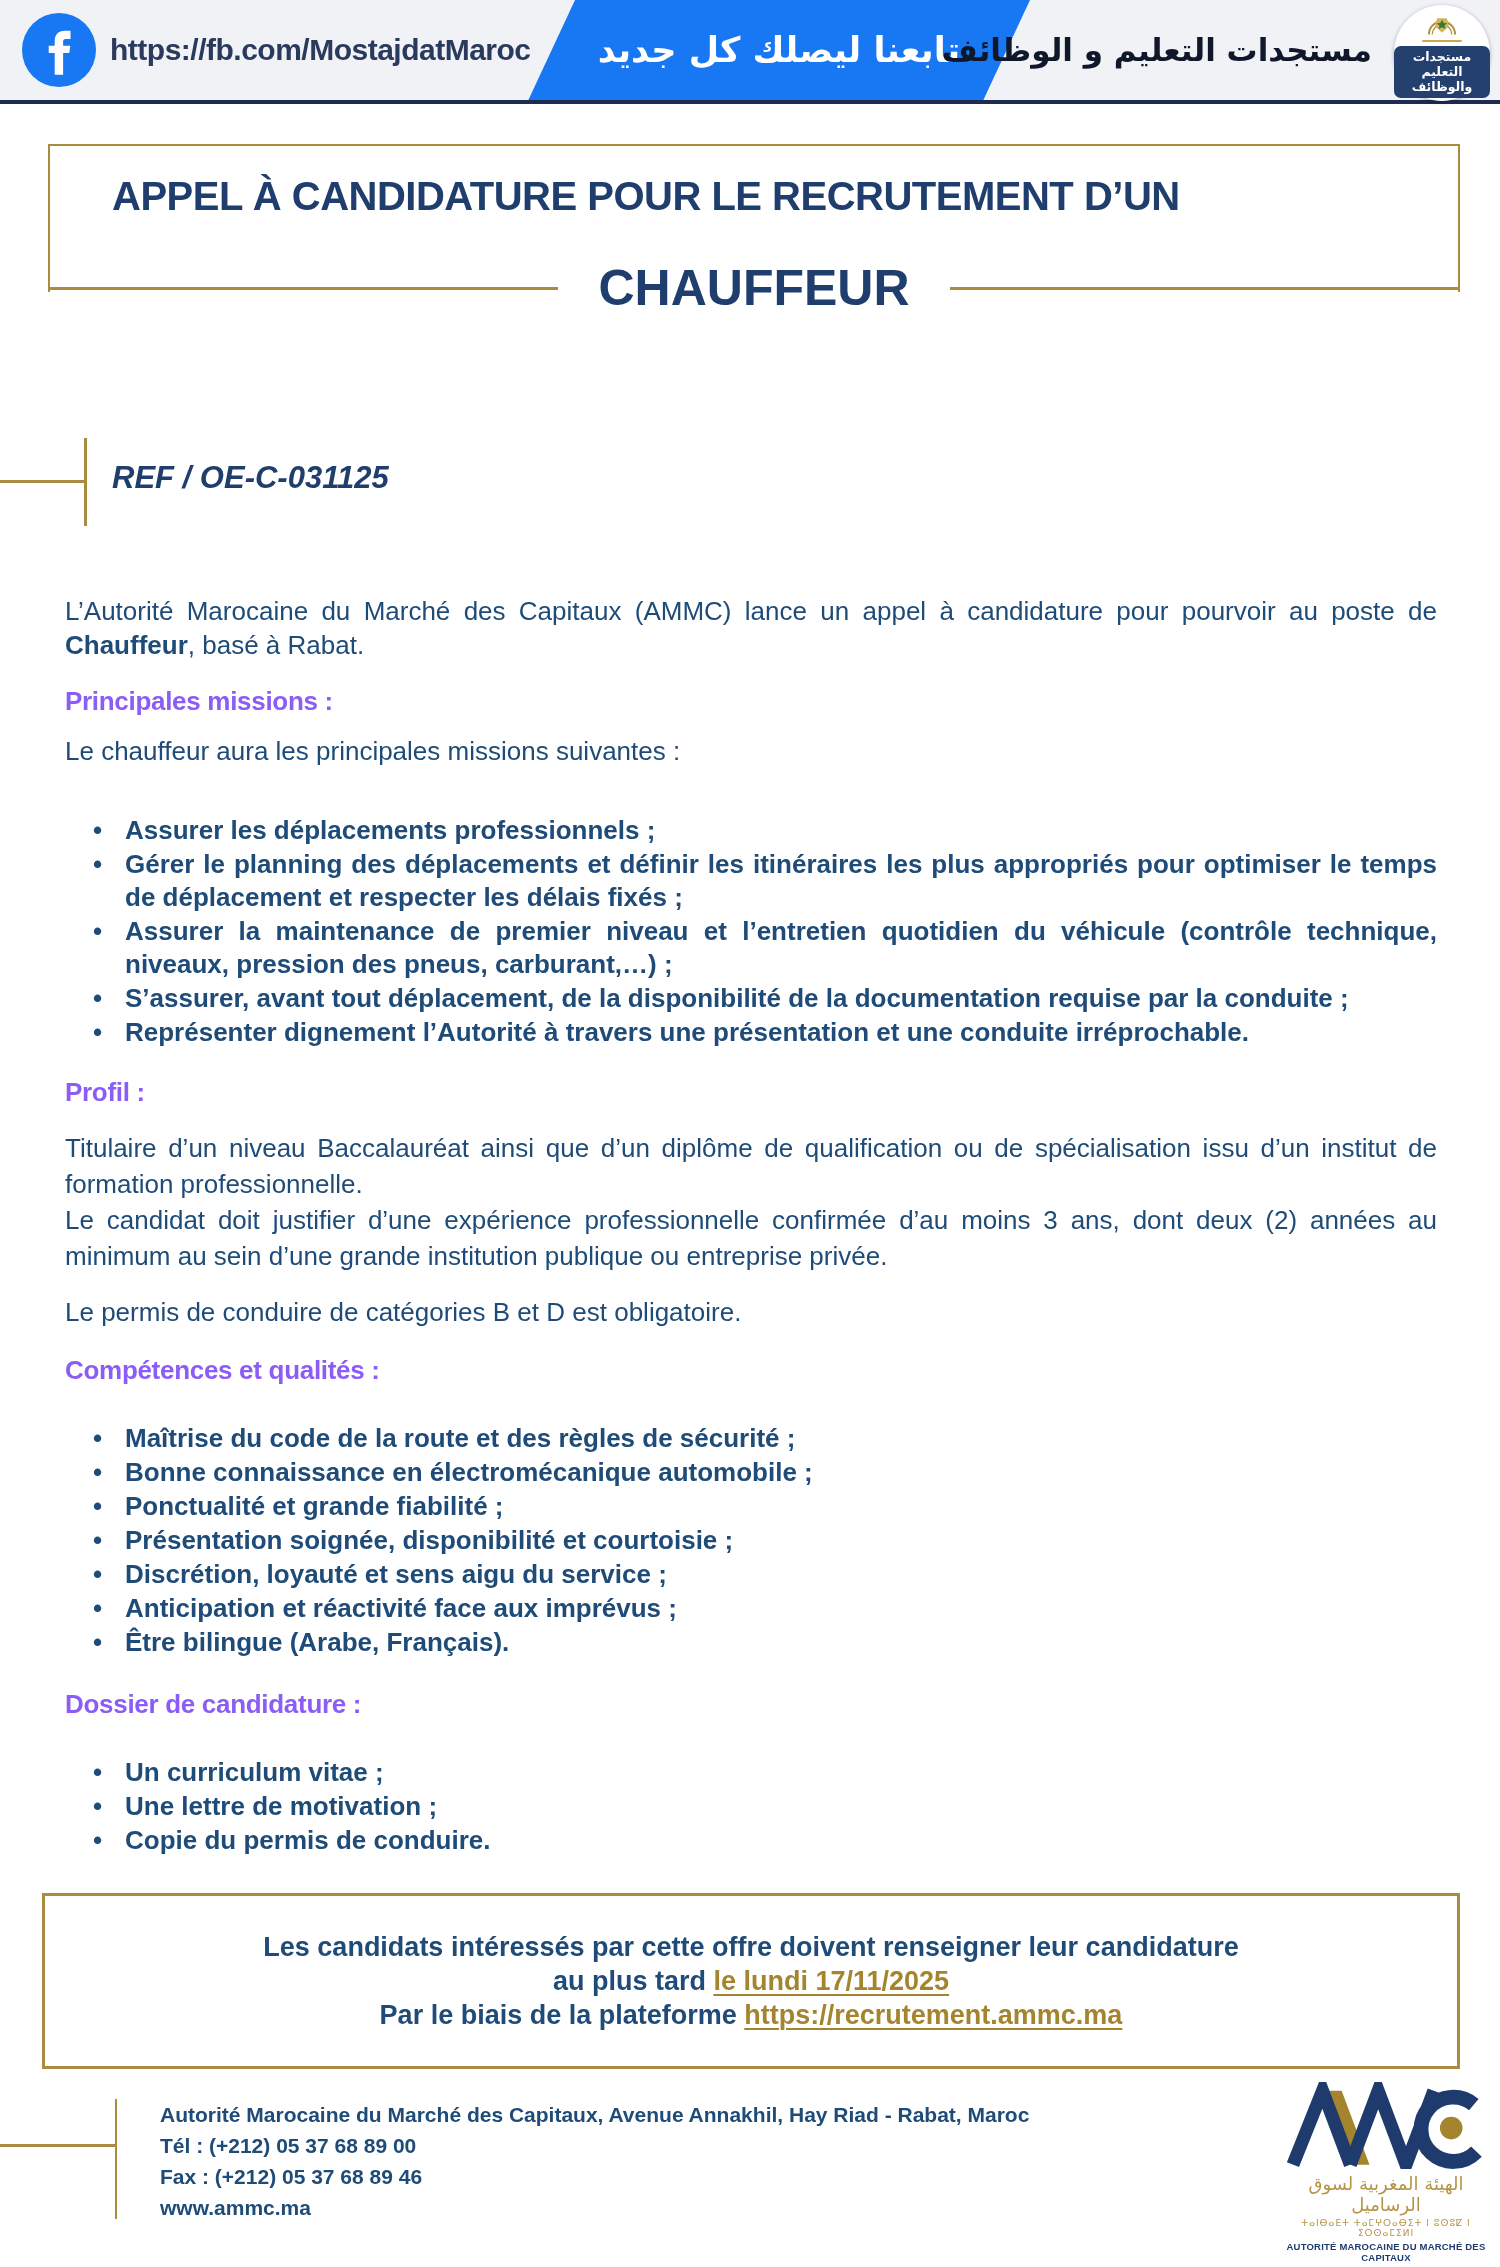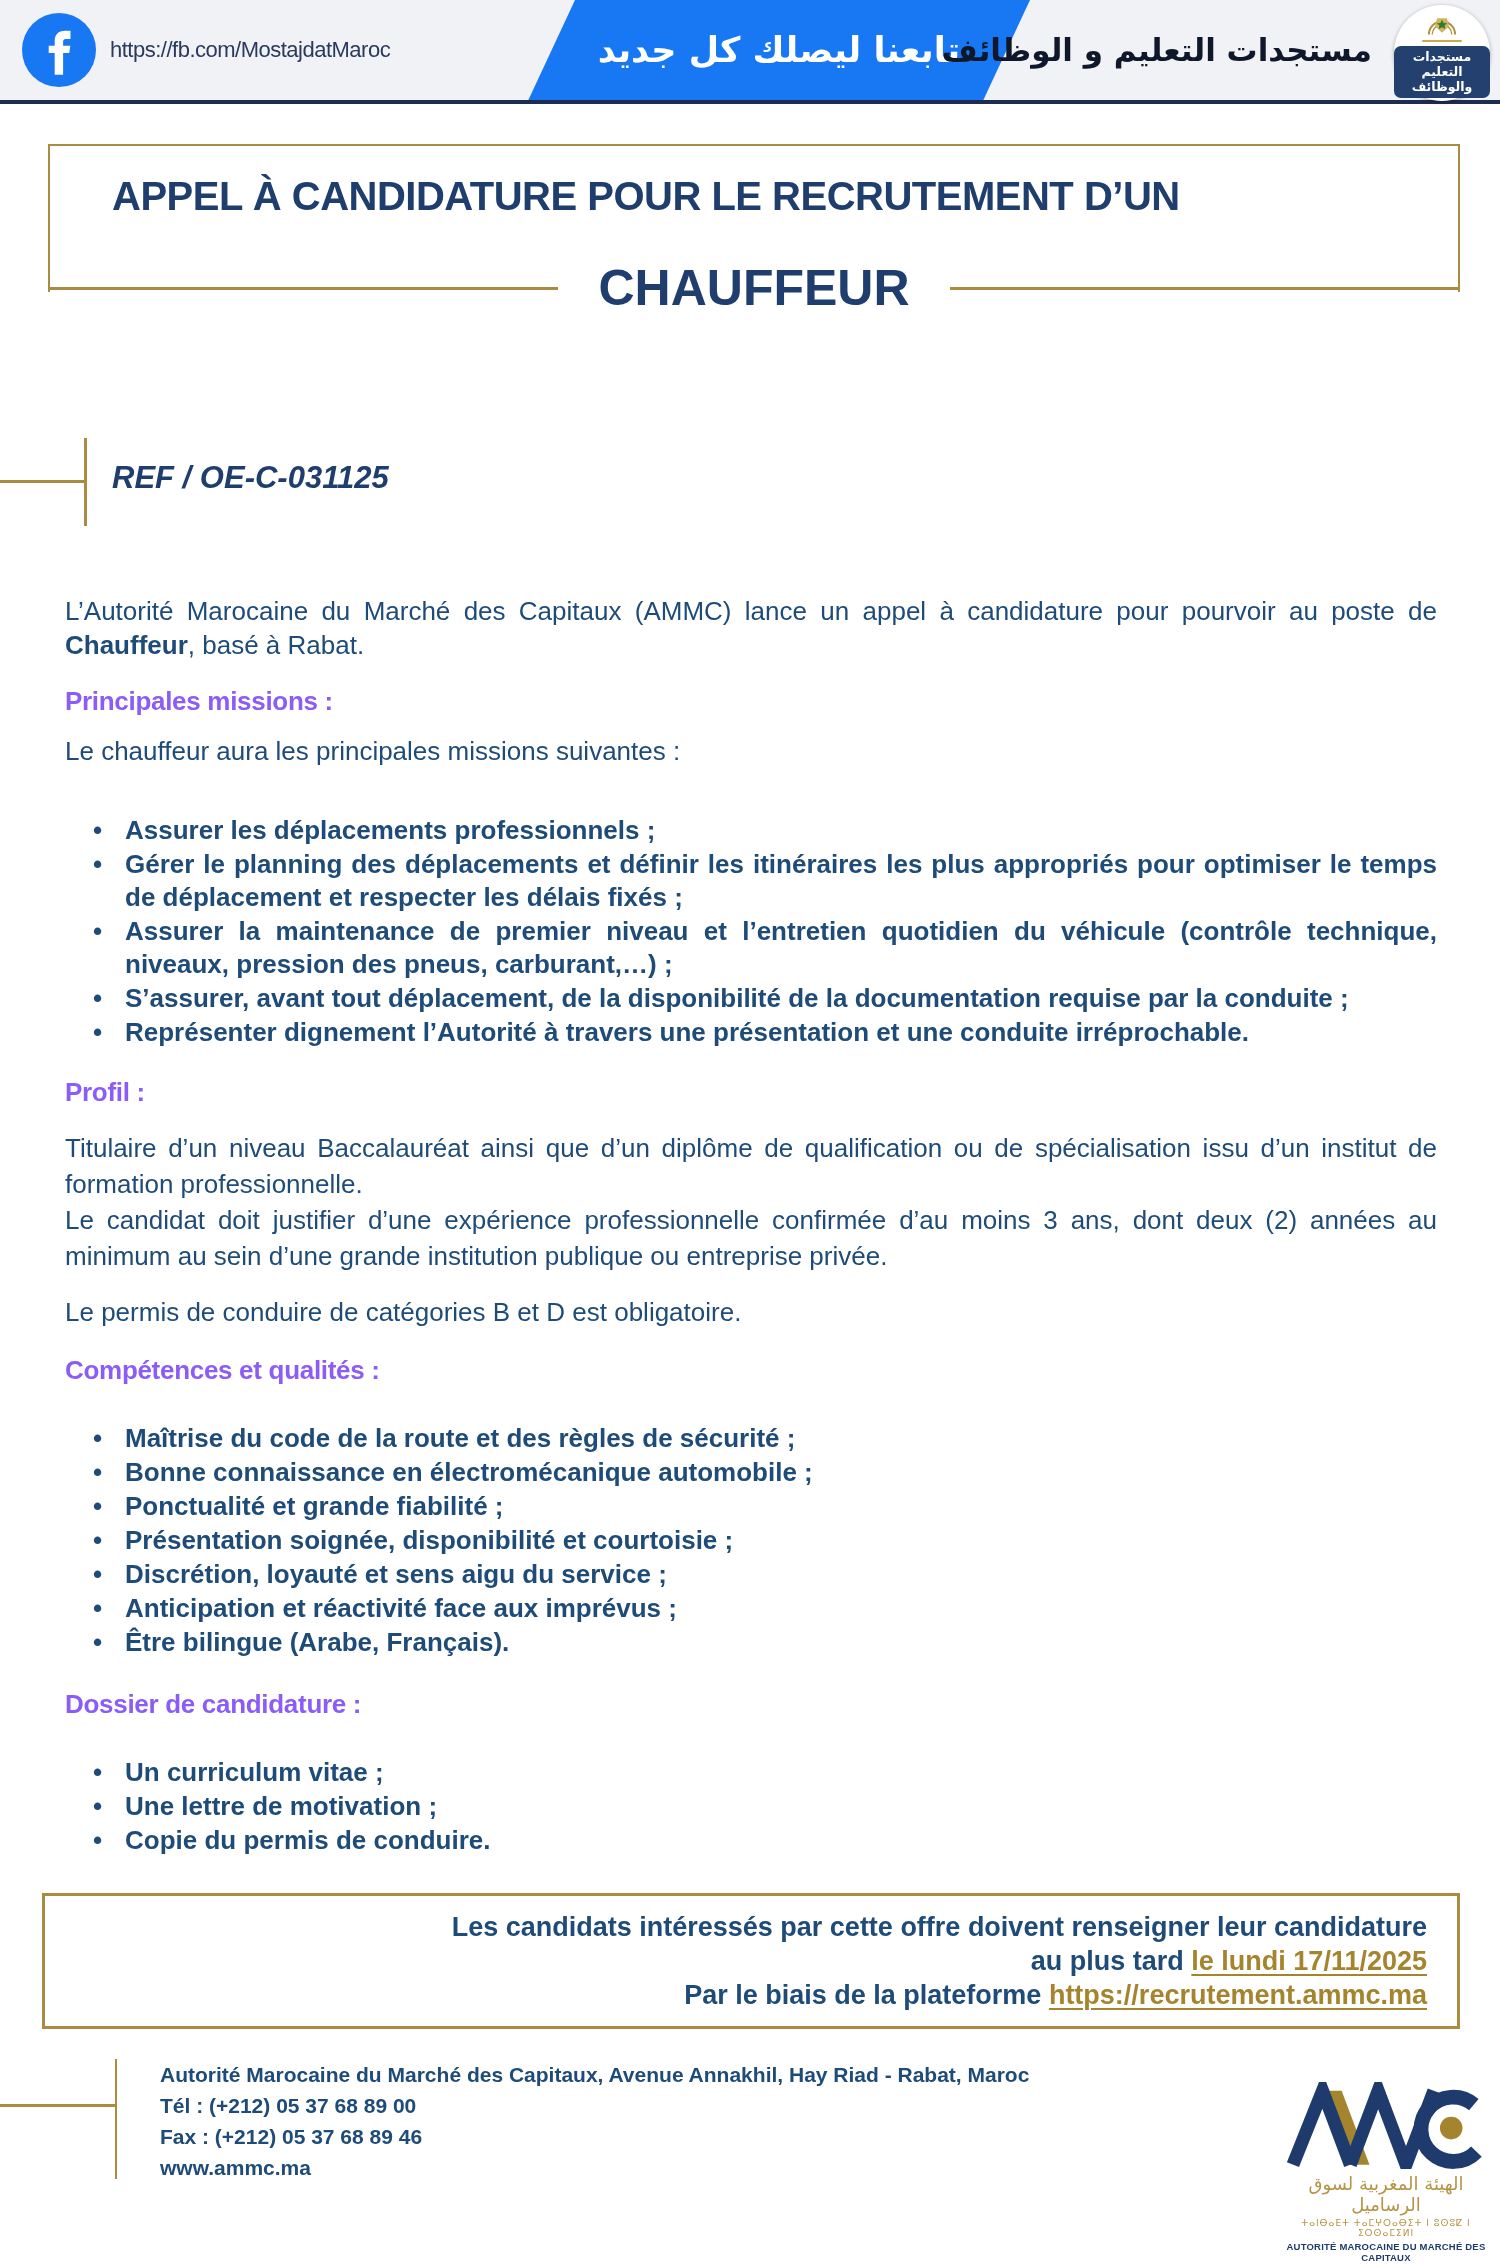--- a/index.html
+++ b/index.html
@@ -6,21 +6,21 @@
   .page {
     position:relative; width:1500px; height:2267px; overflow:hidden;
     background:#ffffff; font-family:"Liberation Sans", sans-serif;
   }
   .ar { font-family:"DejaVu Sans", sans-serif; direction:rtl; }
 
   
   .header { position:relative; height:100px; background:#f1f2f6; border-bottom:4px solid #1e2c4f; z-index:2; }
   .fb-wrap { position:absolute; left:22px; top:13px; display:flex; align-items:center; gap:14px; }
   .fb-icon { width:74px; height:74px; display:block; }
-  .fb-url { font-size:22px; font-weight:400; color:#2a3a5c; letter-spacing:-0.5px; }
+  .fb-url { font-size:30px; font-weight:700; color:#2a3a5c; letter-spacing:-0.5px; }
   .banner {
     position:absolute; left:575px; top:0; width:455px; height:100px;
     background:#1877F2; transform:skewX(-25deg); transform-origin:top left;
     display:flex; align-items:center; justify-content:center;
   }
   .banner-text { transform:skewX(25deg); color:#ffffff; font-size:35px; font-weight:700; }
   .brand-ar {
     position:absolute; right:128px; top:0; height:100px;
     display:flex; align-items:center; color:#0f172a; font-size:31px; font-weight:700;
   }
@@ -83,21 +83,21 @@
   #h-profil { margin-top:28px; }
   .profil-p { margin:0; line-height:36px; text-align:justify; }
   .profil-p.first { margin-top:22px; }
   .note { margin:22px 0 0; line-height:33px; }
   #h-comp { margin-top:26px; }
   #h-dossier { margin-top:30px; }
 
   
   .cta {
     margin:36px 40px 0 42px; border:3px solid #A98C3F;
-    padding:14px 30px; text-align:right;
+    padding:34px 30px; text-align:center;
   }
   .cta-line { font-weight:700; font-size:27px; line-height:34px; color:#1E4B78; }
   .gold-link {
     color:#A5842E; font-weight:700; text-decoration:underline;
     text-decoration-thickness:2px; text-underline-offset:4px; cursor:pointer;
   }
 
   
   .footer { position:relative; margin-top:28px; height:150px; }
   .f-vline { position:absolute; left:115px; top:2px; width:2px; height:120px; background:#A98C3F; }

